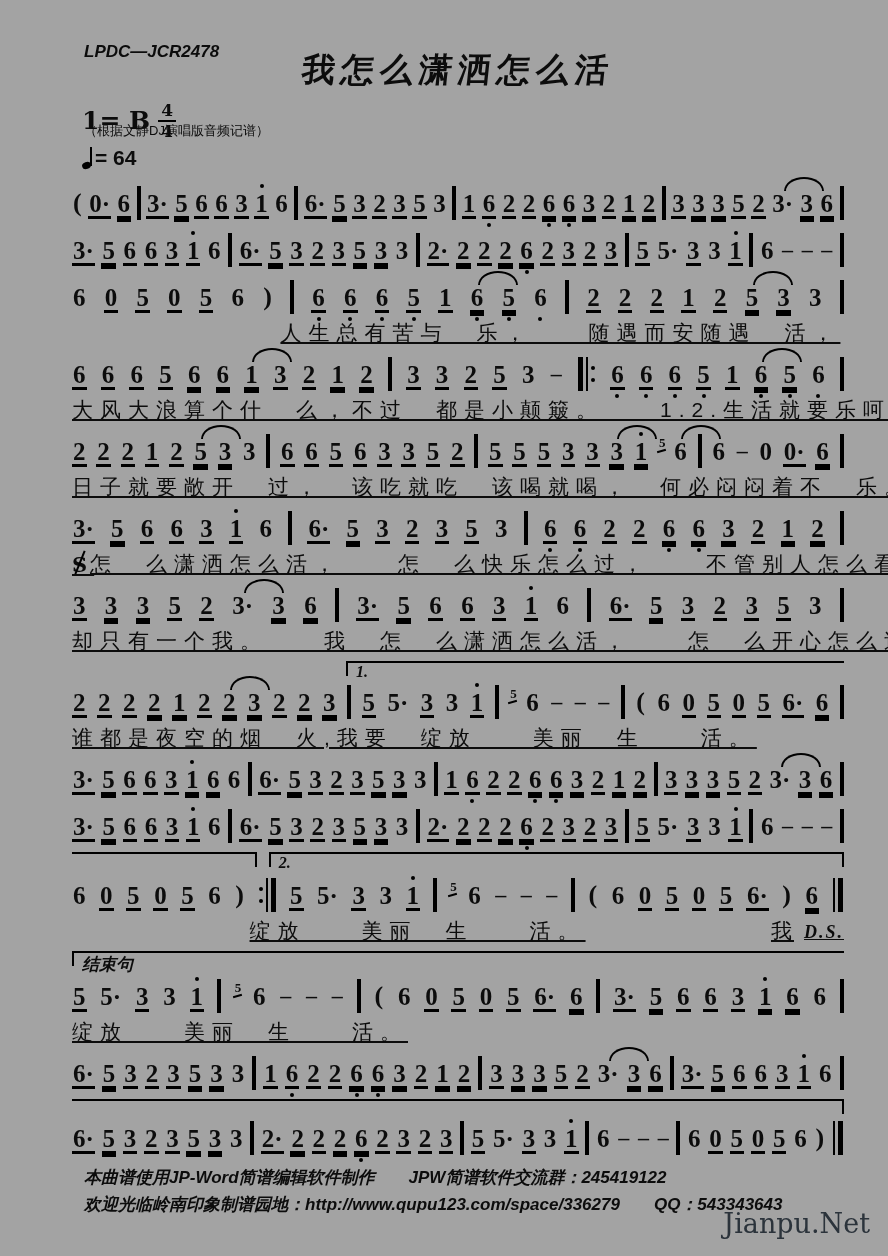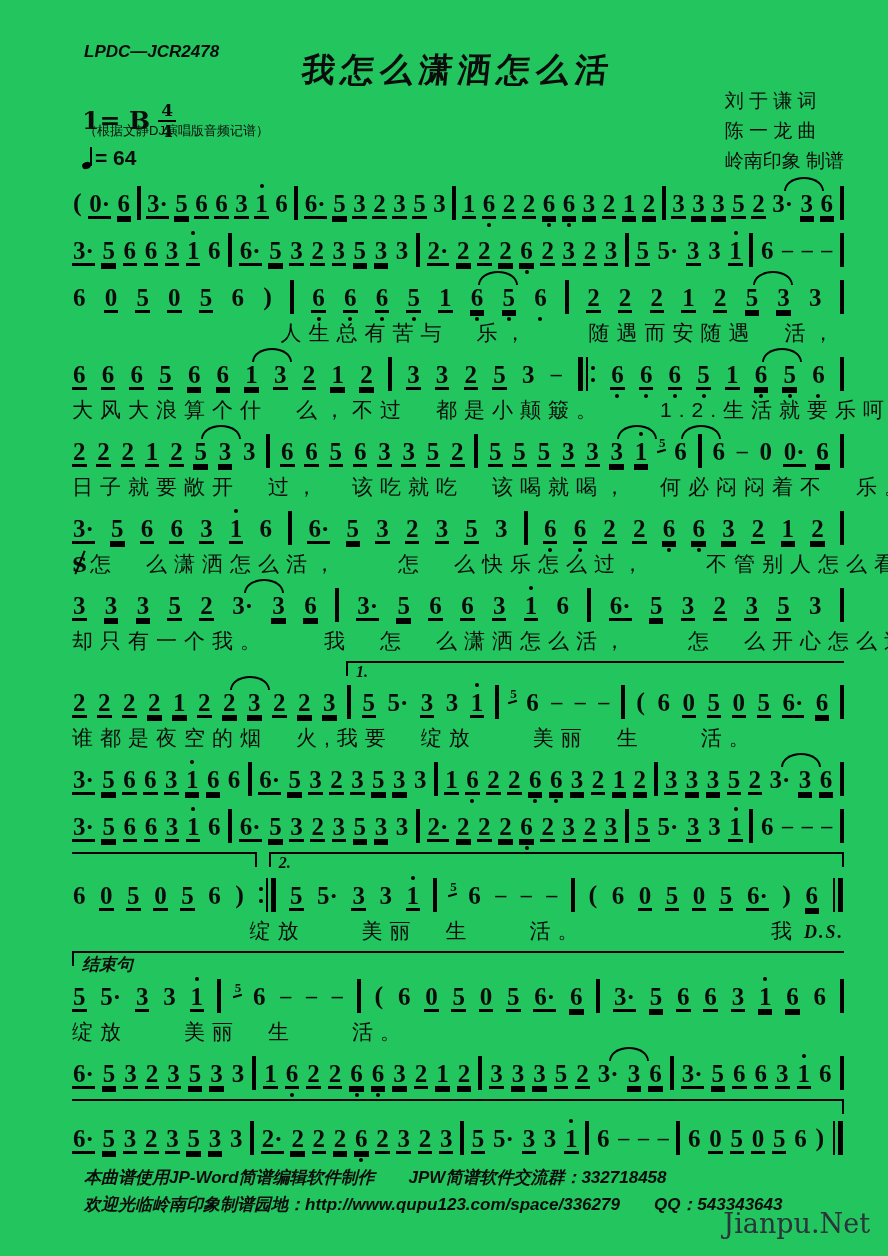--- a/index.html
+++ b/index.html
@@ -1,17 +1,17 @@
 <!DOCTYPE html>
 <html><head>
 <meta charset="utf-8">
 <style>
   html,body{margin:0;padding:0;}
   body{width:888px;height:1256px;background:#f6f3f2;font-family:"Liberation Sans",sans-serif;}
-  #page{position:relative;width:888px;height:1256px;box-sizing:border-box;background:#22c55e;color:#0c0c0c;
+  #page{position:relative;width:888px;height:1256px;box-sizing:border-box;background:#a3a3a3;color:#0c0c0c;
         padding:34px 44px 0 72px;overflow:hidden;}
   
   .header{position:relative;height:148px;}
   .code{position:absolute;left:12px;top:8px;font-style:italic;font-size:17px;font-weight:bold;}
   .title{position:absolute;left:0;right:0;top:14px;text-align:center;font-family:"DejaVu Serif",serif;
          font-weight:bold;font-size:33px;letter-spacing:6px;transform:skewX(-6deg);}
   .keyrow{position:absolute;left:10px;top:68px;font-size:25px;font-weight:bold;font-family:"DejaVu Serif",serif;}
   .frac{display:inline-block;vertical-align:-8px;margin-left:8px;text-align:center;font-size:17px;line-height:1;}
   .frac .ftop{display:block;border-bottom:2px solid #000;padding:0 3px 1px;}
   .frac .fbot{display:block;padding-top:1px;}
@@ -36,21 +36,21 @@
   .thick{width:5px;height:34px;background:#000;}
   .thin{width:2px;height:34px;background:#000;}
   .grp{display:flex;align-items:center;gap:3px;}
   .rdots{display:flex;flex-direction:column;gap:8px;}
   .rdots i{width:4px;height:4px;background:#000;border-radius:50%;}
   .dash{font-size:22px;}
   .paren{font-size:26px;}
   .grace{font-size:13px;position:relative;top:-9px;margin:0 -3px 0 0;}
   .grace::after{content:"";position:absolute;left:-1px;bottom:-3px;width:9px;height:2px;background:#000;transform:rotate(-15deg);}
   
-  .lyrics{display:flex;align-items:center;height:30px;font-size:21px;letter-spacing:7px;white-space:nowrap;}
+  .lyrics{display:flex;align-items:center;height:30px;font-size:21px;letter-spacing:7px;white-space:nowrap;text-decoration:underline;}
   .lyright{margin-left:auto;letter-spacing:2px;display:flex;align-items:baseline;gap:10px;}
   .ds{font-family:"Liberation Serif",serif;font-style:italic;font-weight:bold;font-size:18px;}
   .segno{position:relative;display:inline-block;width:16px;margin-right:2px;font-family:"DejaVu Serif",serif;
          font-weight:bold;font-size:21px;}
   .segno::before{content:"S";}
   .segno::after{content:"";position:absolute;left:7px;top:-2px;width:2px;height:25px;background:#000;transform:rotate(22deg);}
   
   .overlay{position:absolute;top:0;height:15px;border-top:2px solid #000;box-sizing:border-box;}
   .tick-left{border-left:2px solid #000;}
   .tick-right{border-right:2px solid #000;}
@@ -67,25 +67,20 @@
 <body>
 
 <div id="page">
   <div class="header">
     <div class="code">LPDC—JCR2478</div>
     <div class="title">我怎么潇洒怎么活</div>
     <div class="keyrow">
       <span>1= B</span><span class="frac"><span class="ftop">4</span><span class="fbot">4</span></span>
     </div>
     <div class="subtitle">（根据文静DJ演唱版音频记谱）</div>
-    <div class="credits">
-      <div>刘 于 谦 词</div>
-      <div>陈 一 龙 曲</div>
-      <div>岭南印象 制谱</div>
-    </div>
     <div class="tempo">
       <span class="qnote"></span><span>= 64</span>
     </div>
   </div>
 
   <div id="score">
       <div class="system">
         <div class="notes">
           <span class="tok paren">(</span>
           <span class="tok note u1">0·</span>
@@ -659,17 +654,17 @@
           <span class="tok paren">)</span>
           <span class="tok grp">
             <span class="thin"></span>
             <span class="thick"></span>
           </span>
         </div>
       </div>
     </div>
 
   <div class="footer">
-    <div>本曲谱使用JP-Word简谱编辑软件制作　　JPW简谱软件交流群：332718458</div>
+    <div>本曲谱使用JP-Word简谱编辑软件制作　　JPW简谱软件交流群：245419122</div>
     <div>欢迎光临岭南印象制谱园地：http://www.qupu123.com/space/336279　　QQ：543343643</div>
     <div class="watermark">Jianpu.Net</div>
   </div>
 </div>
 
 </body></html>

